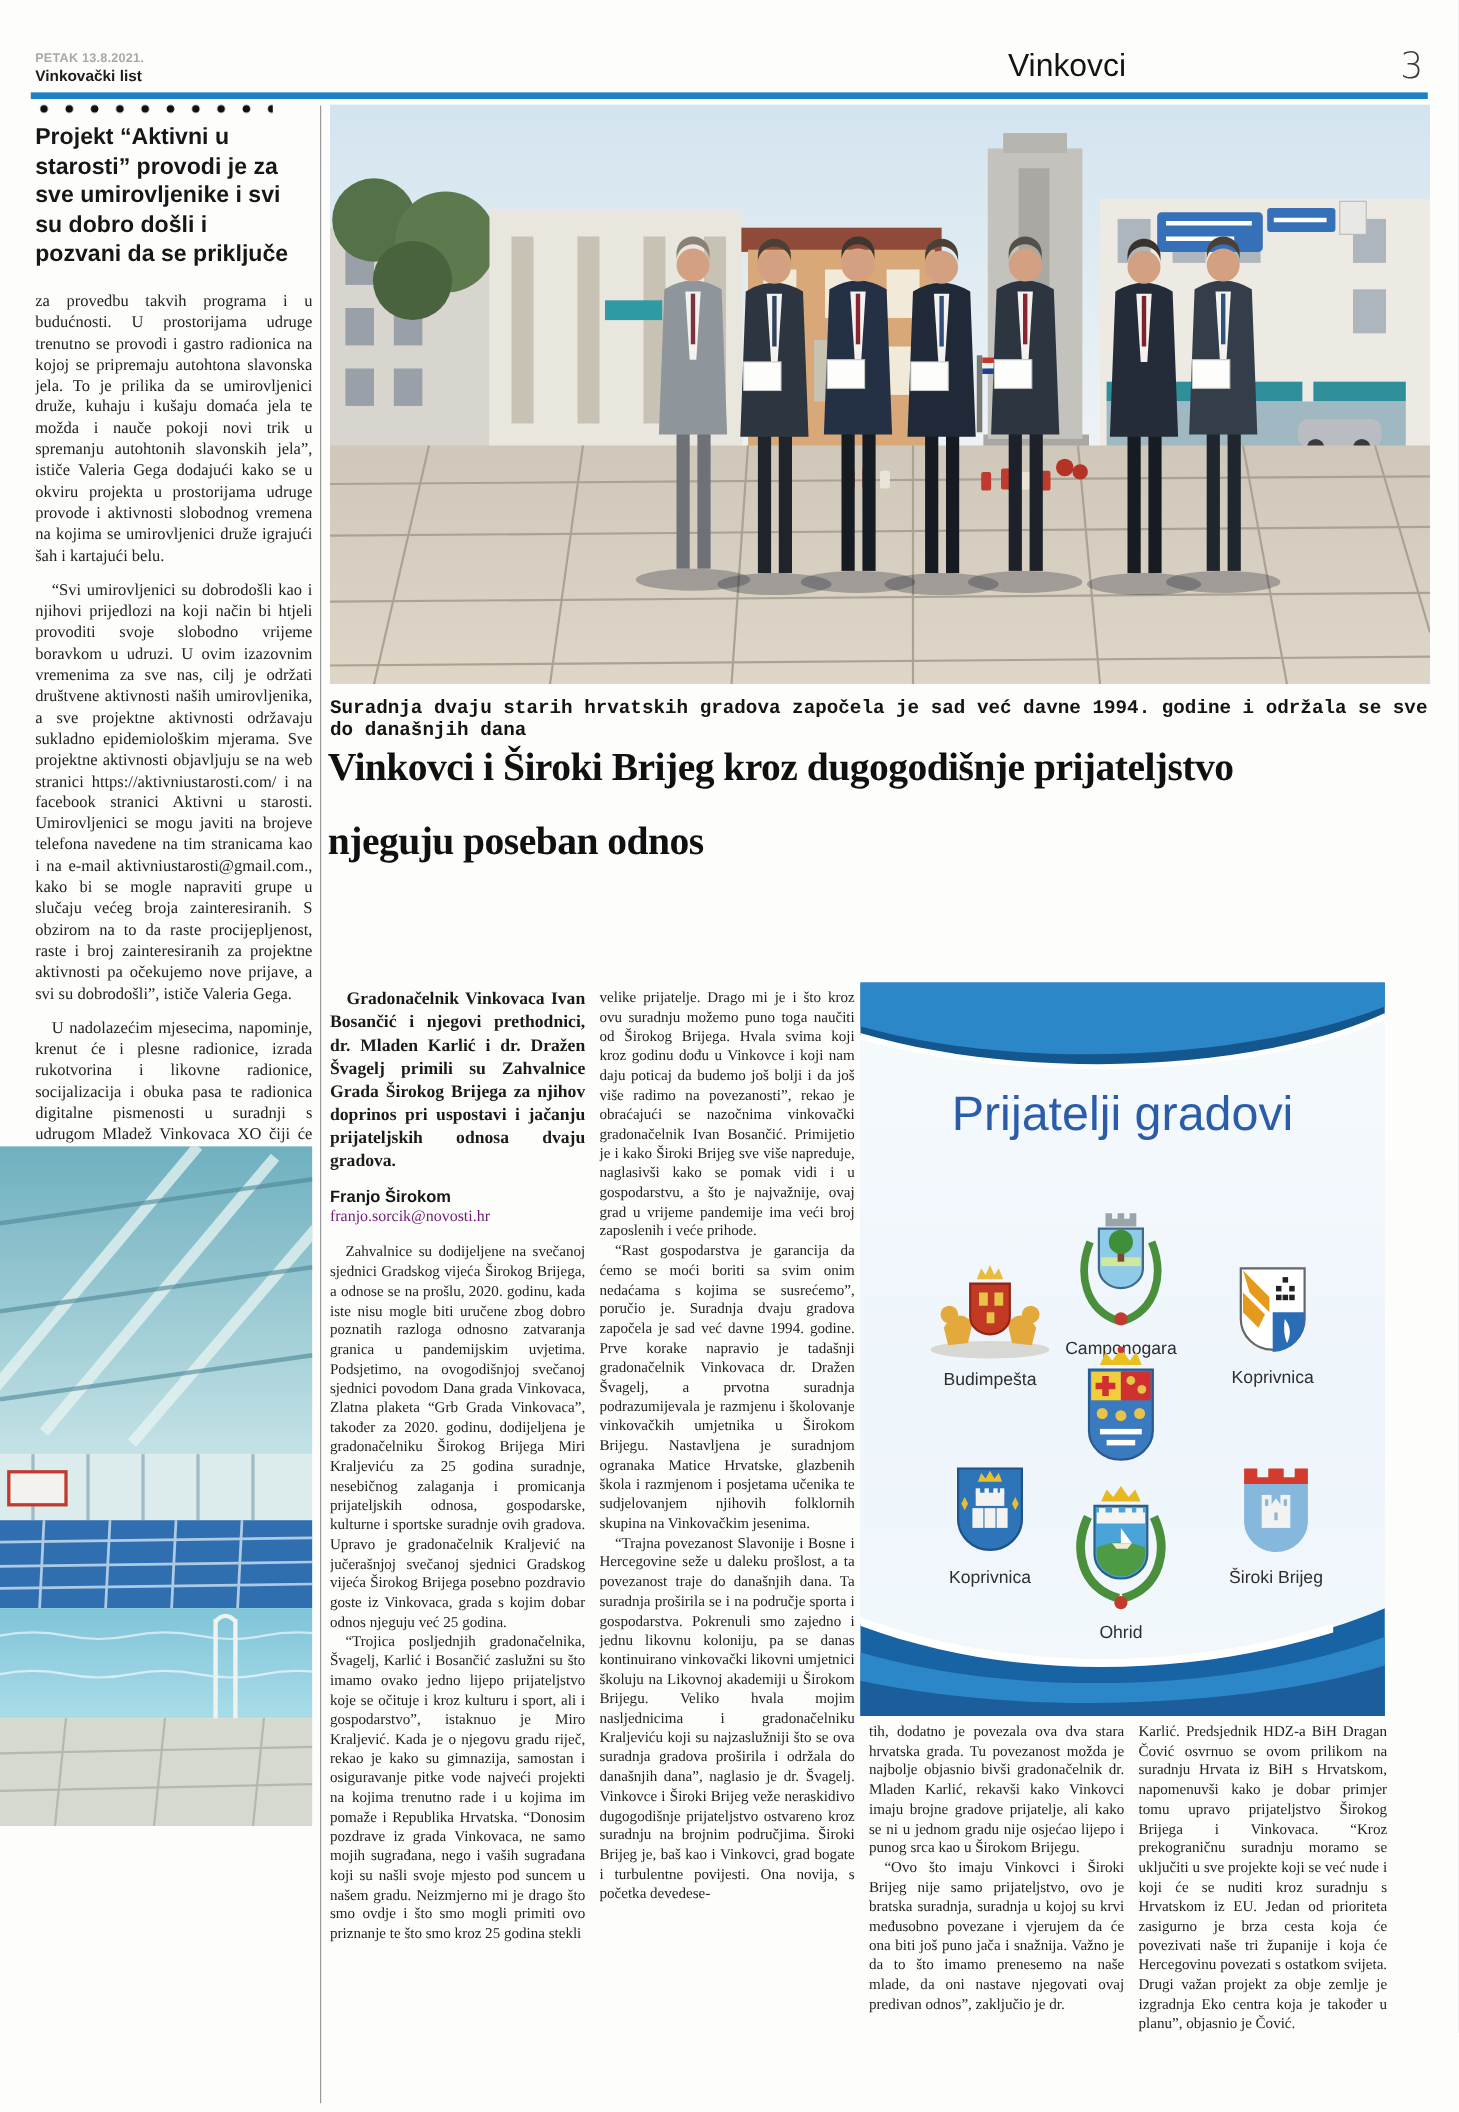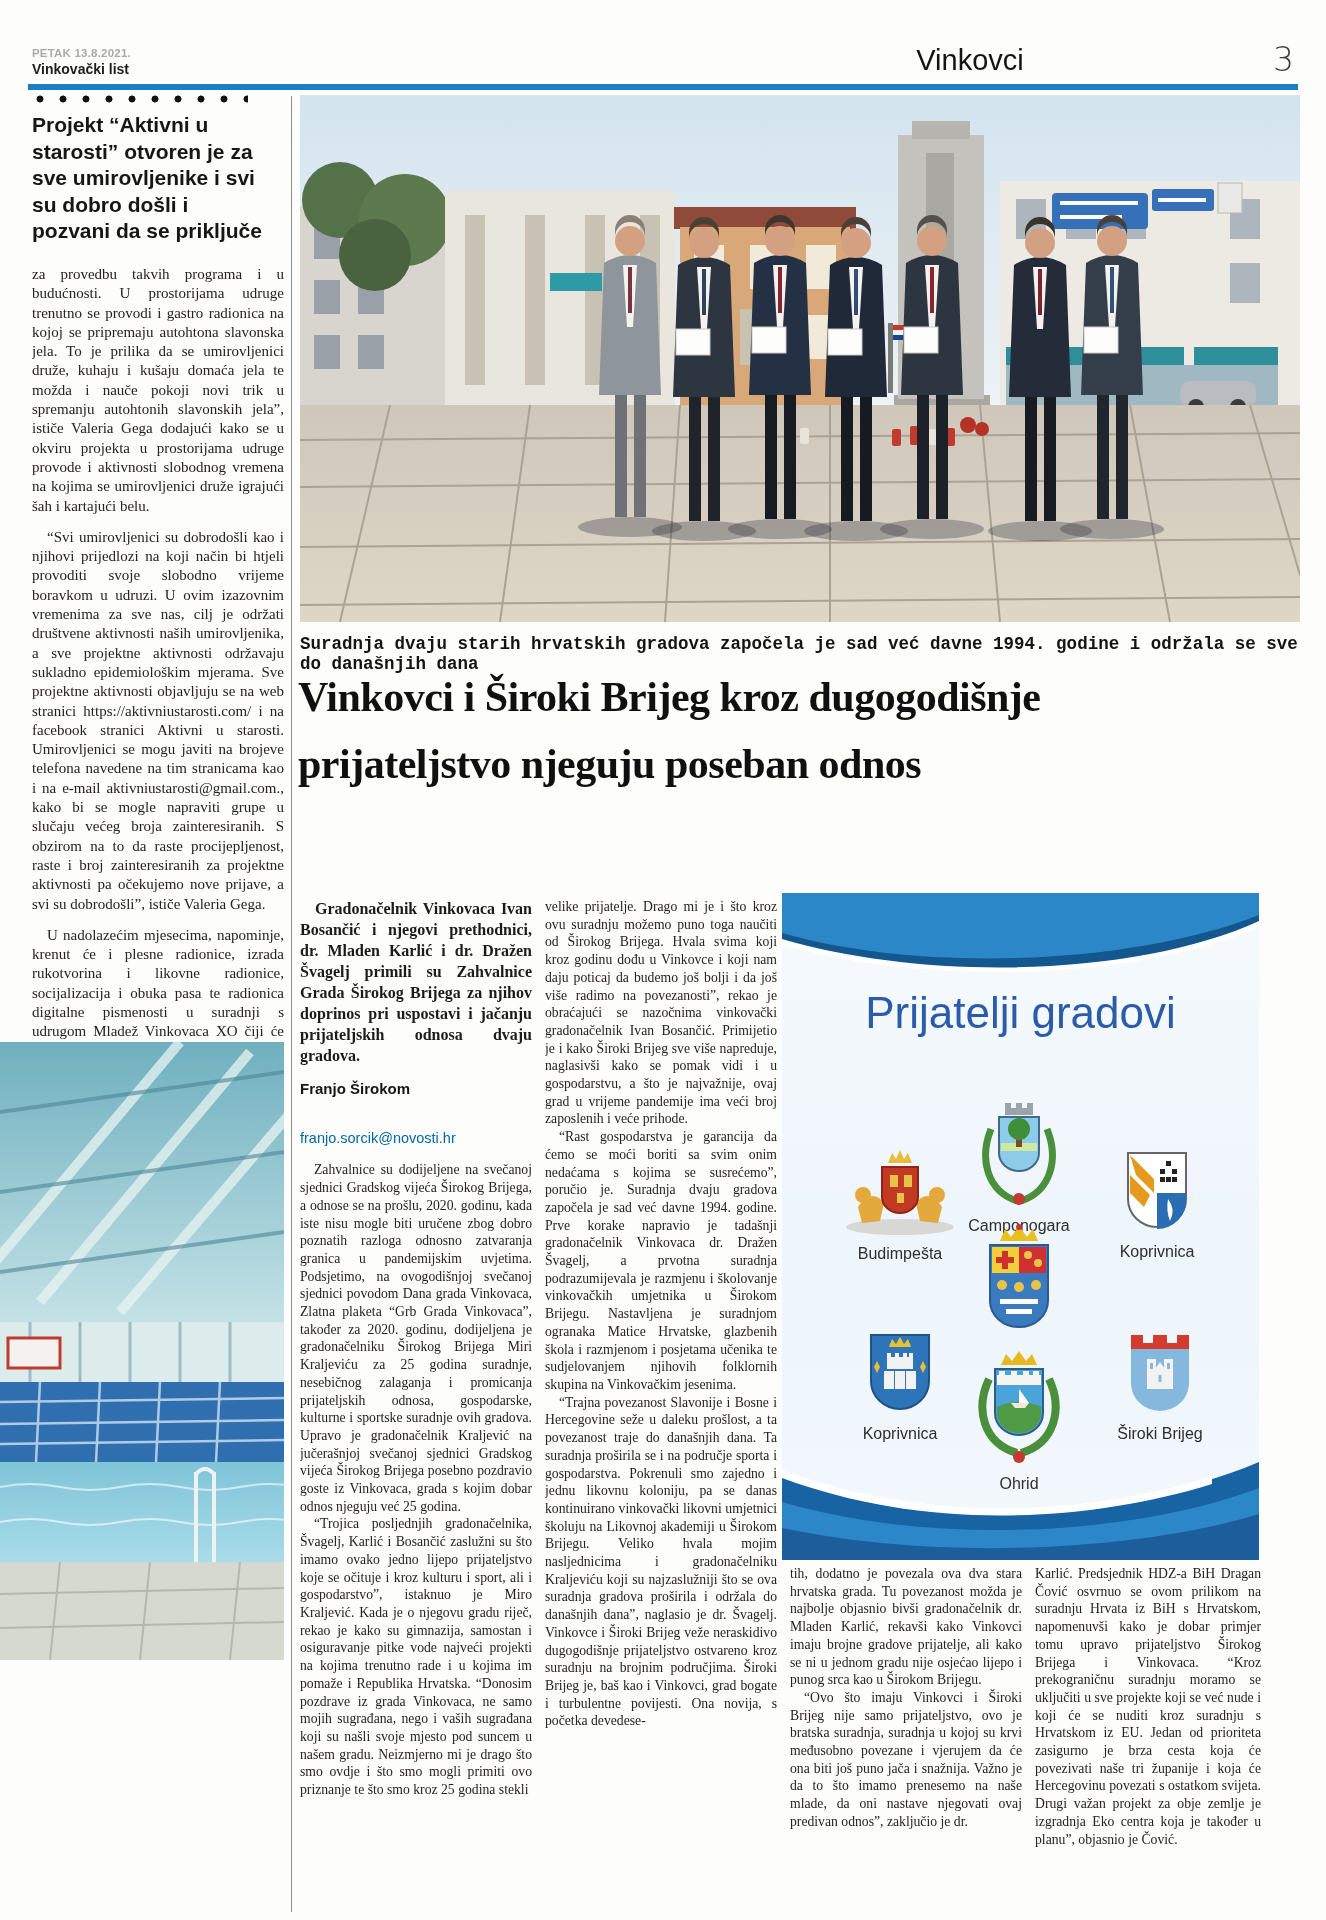--- a/index.html
+++ b/index.html
@@ -31,36 +31,36 @@
   .left-body p { text-indent:15px;margin-top:12px; }
   .left-body p:first-child { text-indent:0; }
   .v-rule { position:absolute; left:291px; top:96px; width:1px; height:1816px; background:#8f8f8f; }
   .pool-photo { position:absolute; left:0; top:1042px; width:284px; height:618px; }
   
   .main-photo { position:absolute; left:300px; top:95px; width:1000px; height:527px; }
   .caption { position:absolute; left:300px; top:634px; width:1000px;
     font-family:Liberation Mono, monospace; font-weight:bold; font-size:17.5px; color:#141414; }
   
   .headline { position:absolute; left:298px; top:664px; width:890px;
-    font-family:"Liberation Serif",serif; font-weight:bold; font-size:42px;
+    font-family:"Liberation Serif",serif; font-weight:bold; font-size:36px;
     line-height:67px; color:#101010; letter-spacing:-0.5px; }
   .col { position:absolute; top:898px; width:232px; height:1014px; overflow:hidden;
     font-size:13.7px; line-height:17.7px; text-align:justify; color:#252220; }
   .col p { text-indent:14px; }
   .col.cont p:first-child { text-indent:0; }
   .col1 { left:300px; }
   .col2 { left:545px; }
   .col3 { left:790px; top:1565px; height:350px; }
   .col4 { left:1035px; top:1565px; height:350px; width:226px; }
   .lead { font-family:"Liberation Serif",serif; font-weight:bold; font-size:16px;
     line-height:21px; text-align:justify; text-indent:15px; color:#1b1b1b; }
   .byline-name { margin-top:14px; font-family:"Liberation Sans",sans-serif;
     font-weight:bold; font-size:15px; color:#161616; }
-  .byline-mail { font-family:Liberation Sans, sans-serif; font-size:14.5px;
-    color:#0369a1; margin-bottom:14px;margin-top:32px; }
+  .byline-mail { font-family:Liberation Serif, serif; font-size:14.5px;
+    color:#701a75; margin-bottom:14px; }
   
   .panel { position:absolute; left:782px; top:893px; width:477px; height:667px;
     background:linear-gradient(180deg,#f6fafd 0%,#eef5fb 55%,#f2f8fc 100%);
     overflow:hidden; }
   .panel svg.swoosh { position:absolute; left:0; width:100%; }
   .panel-title { position:absolute; top:96px; left:0; width:100%; text-align:center;
     font-family:Liberation Sans, sans-serif; color:#2b5ca9; }
   .panel-title .t1 { font-size:44px; line-height:48px; }
   .panel-title .t2 { font-size:45px; line-height:50px; letter-spacing:1px; }
   .crest { position:absolute; text-align:center; }
@@ -71,21 +71,21 @@
 
 <div class="page">
 
   <div class="hdr-date">PETAK 13.8.2021.</div>
   <div class="hdr-pub">Vinkovački list</div>
   <div class="hdr-section">Vinkovci</div>
   <div class="hdr-page">3</div>
   <div class="hdr-rule"></div>
 
   <div class="dots"></div>
-  <div class="left-title">Projekt “Aktivni u starosti” otvoren je za sve umirovljenike i svi su dobro došli i pozvani da se priključe</div>
+  <div class="left-title">Projekt “Aktivni u starosti” provodi je za sve umirovljenike i svi su dobro došli i pozvani da se priključe</div>
   <div class="left-body cont">
       <p>za provedbu takvih programa i u budućnosti. U prostorijama udruge trenutno se provodi i gastro radionica na kojoj se pripremaju autohtona slavonska jela. To je prilika da se umirovljenici druže, kuhaju i kušaju domaća jela te možda i nauče pokoji novi trik u spremanju autohtonih slavonskih jela”, ističe Valeria Gega dodajući kako se u okviru projekta u prostorijama udruge provode i aktivnosti slobodnog vremena na kojima se umirovljenici druže igrajući šah i kartajući belu.</p>
       <p>“Svi umirovljenici su dobrodošli kao i njihovi prijedlozi na koji način bi htjeli provoditi svoje slobodno vrijeme boravkom u udruzi. U ovim izazovnim vremenima za sve nas, cilj je održati društvene aktivnosti naših umirovljenika, a sve projektne aktivnosti održavaju sukladno epidemiološkim mjerama. Sve projektne aktivnosti objavljuju se na web stranici https://aktivniustarosti.com/ i na facebook stranici Aktivni u starosti. Umirovljenici se mogu javiti na brojeve telefona navedene na tim stranicama kao i na e-mail aktivniustarosti@gmail.com., kako bi se mogle napraviti grupe u slučaju većeg broja zainteresiranih. S obzirom na to da raste procijepljenost, raste i broj zainteresiranih za projektne aktivnosti pa očekujemo nove prijave, a svi su dobrodošli”, ističe Valeria Gega.</p>
       <p>U nadolazećim mjesecima, napominje, krenut će i plesne radionice, izrada rukotvorina i likovne radionice, socijalizacija i obuka pasa te radionica digitalne pismenosti u suradnji s udrugom Mladež Vinkovaca XO čiji će članovi proširiti postojeće znanje informatičke pismenosti kod umirovljenika.</p>
     </div>
 
   <div class="pool-photo">
     <svg width="284" height="618" viewBox="0 0 284 618">
       <defs>
         <linearGradient id="ceil" x1="0" y1="0" x2="0" y2="1">

